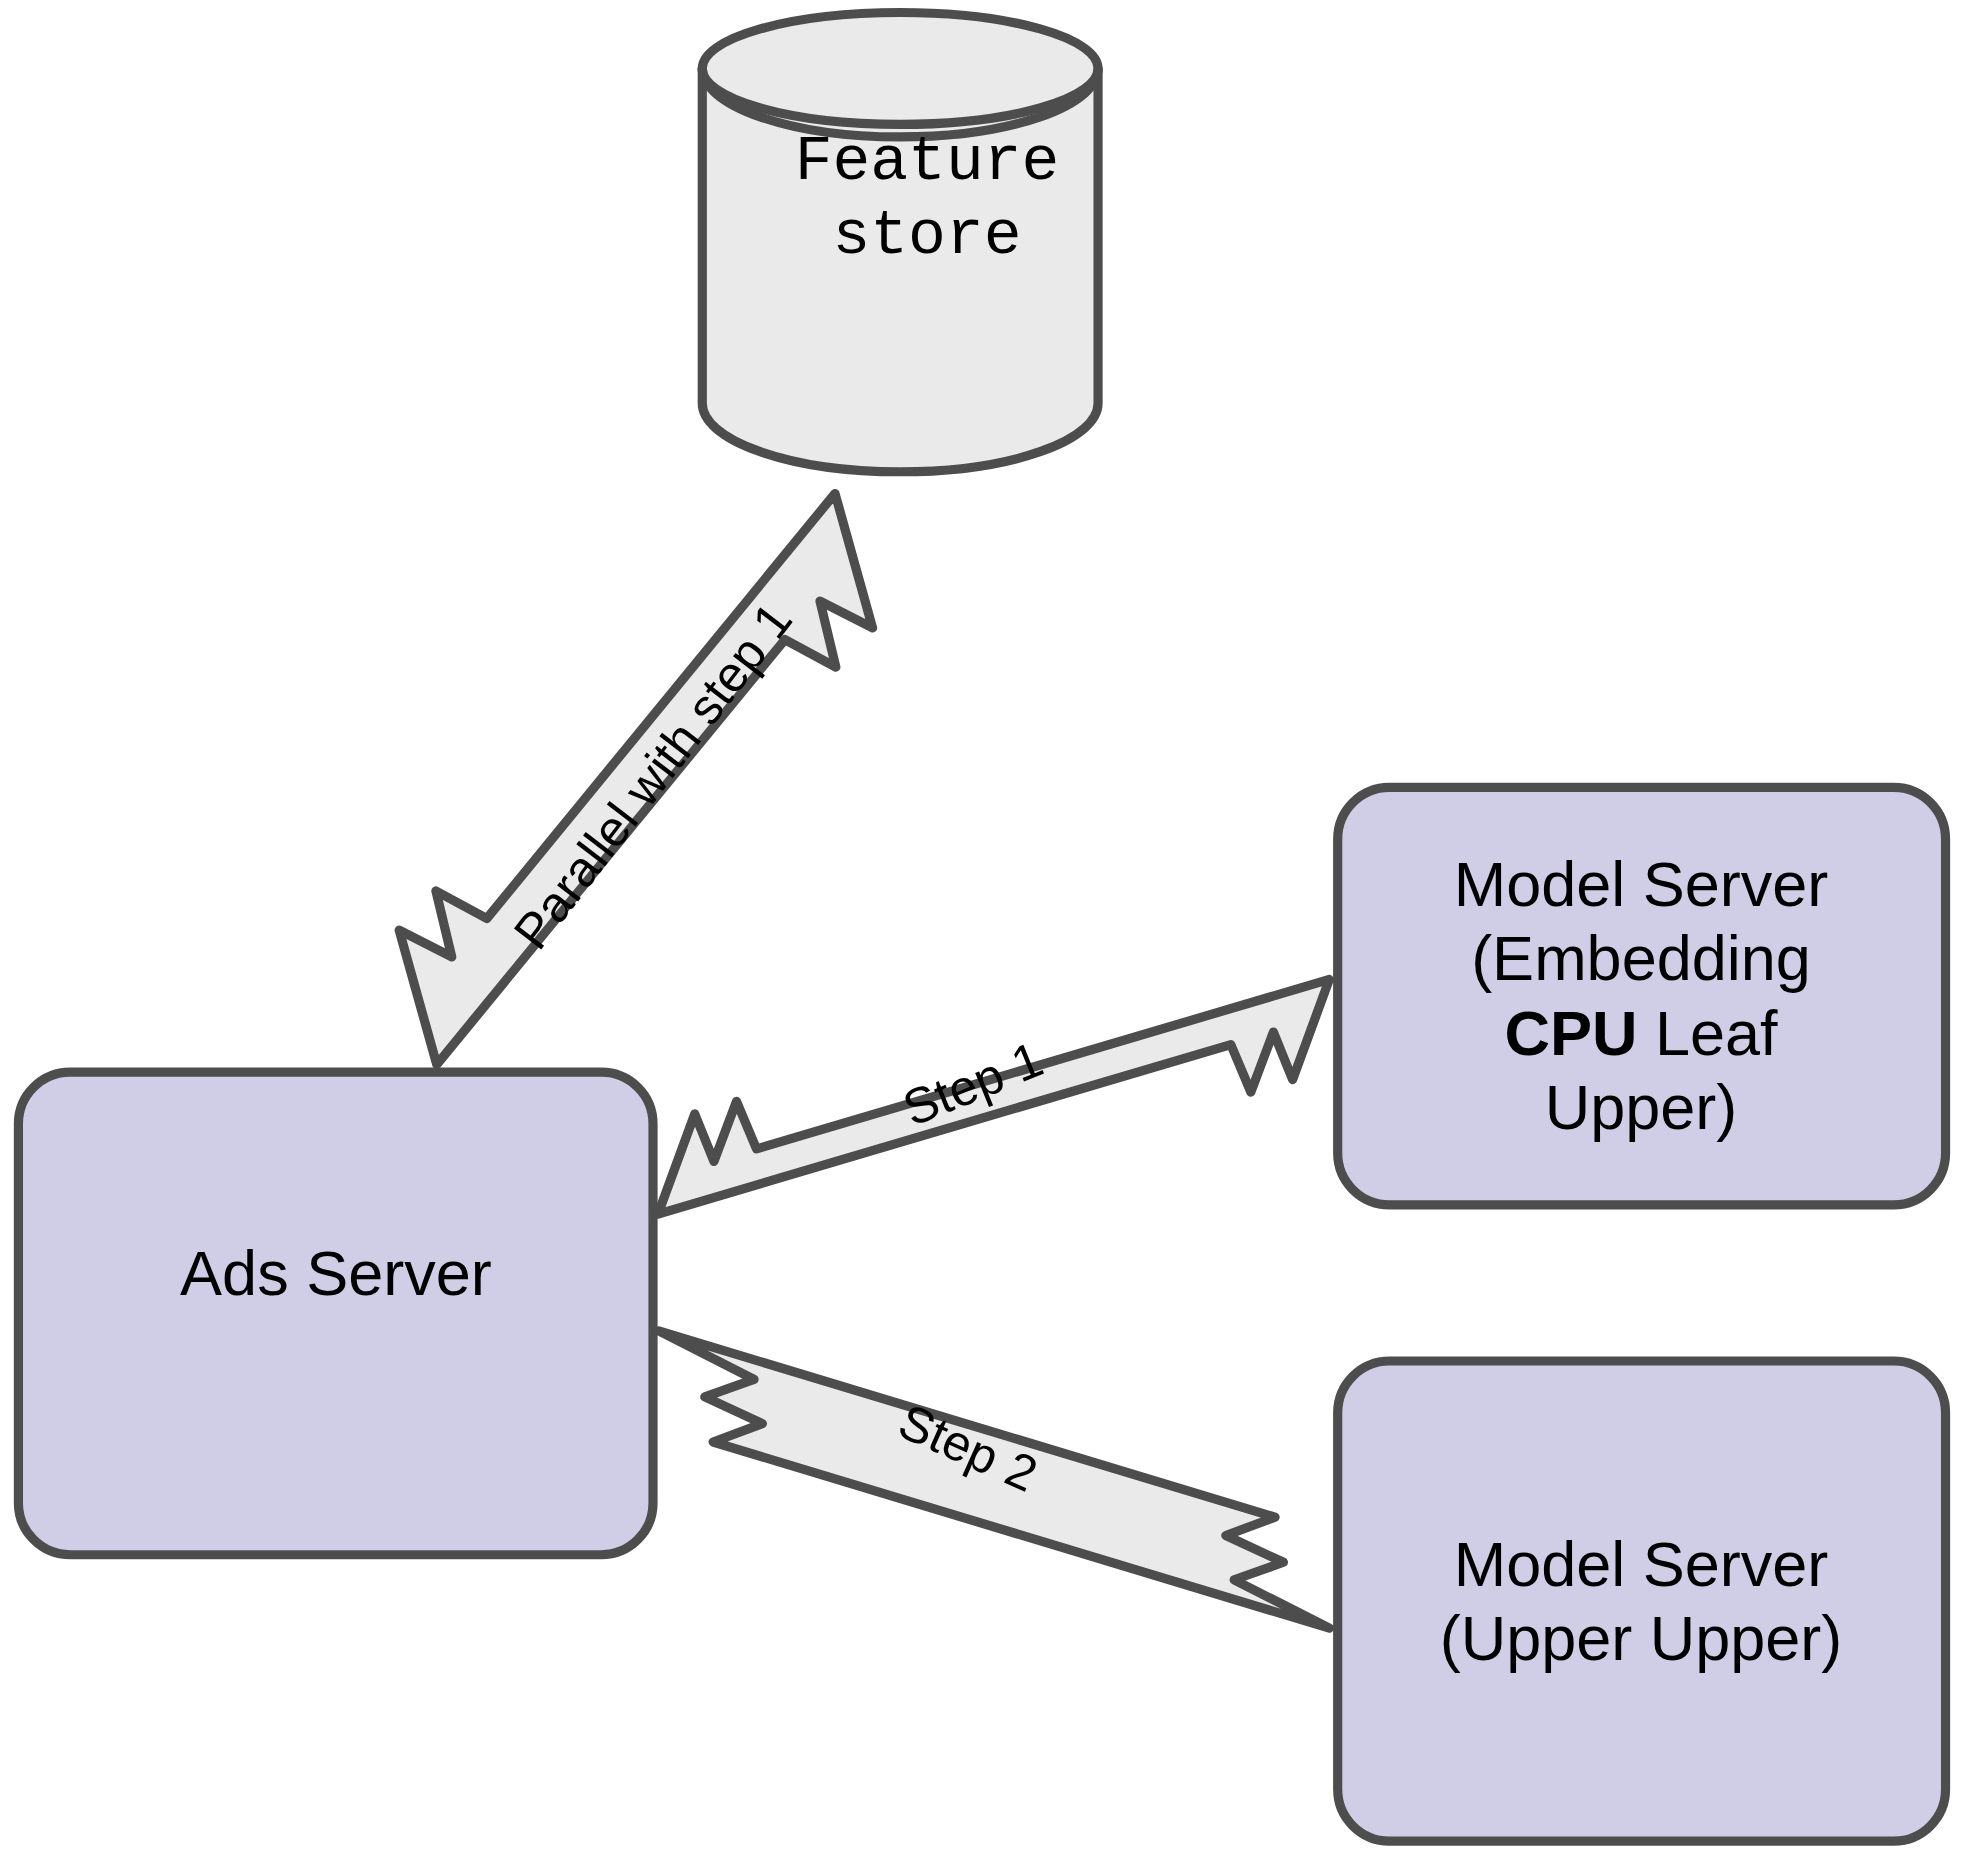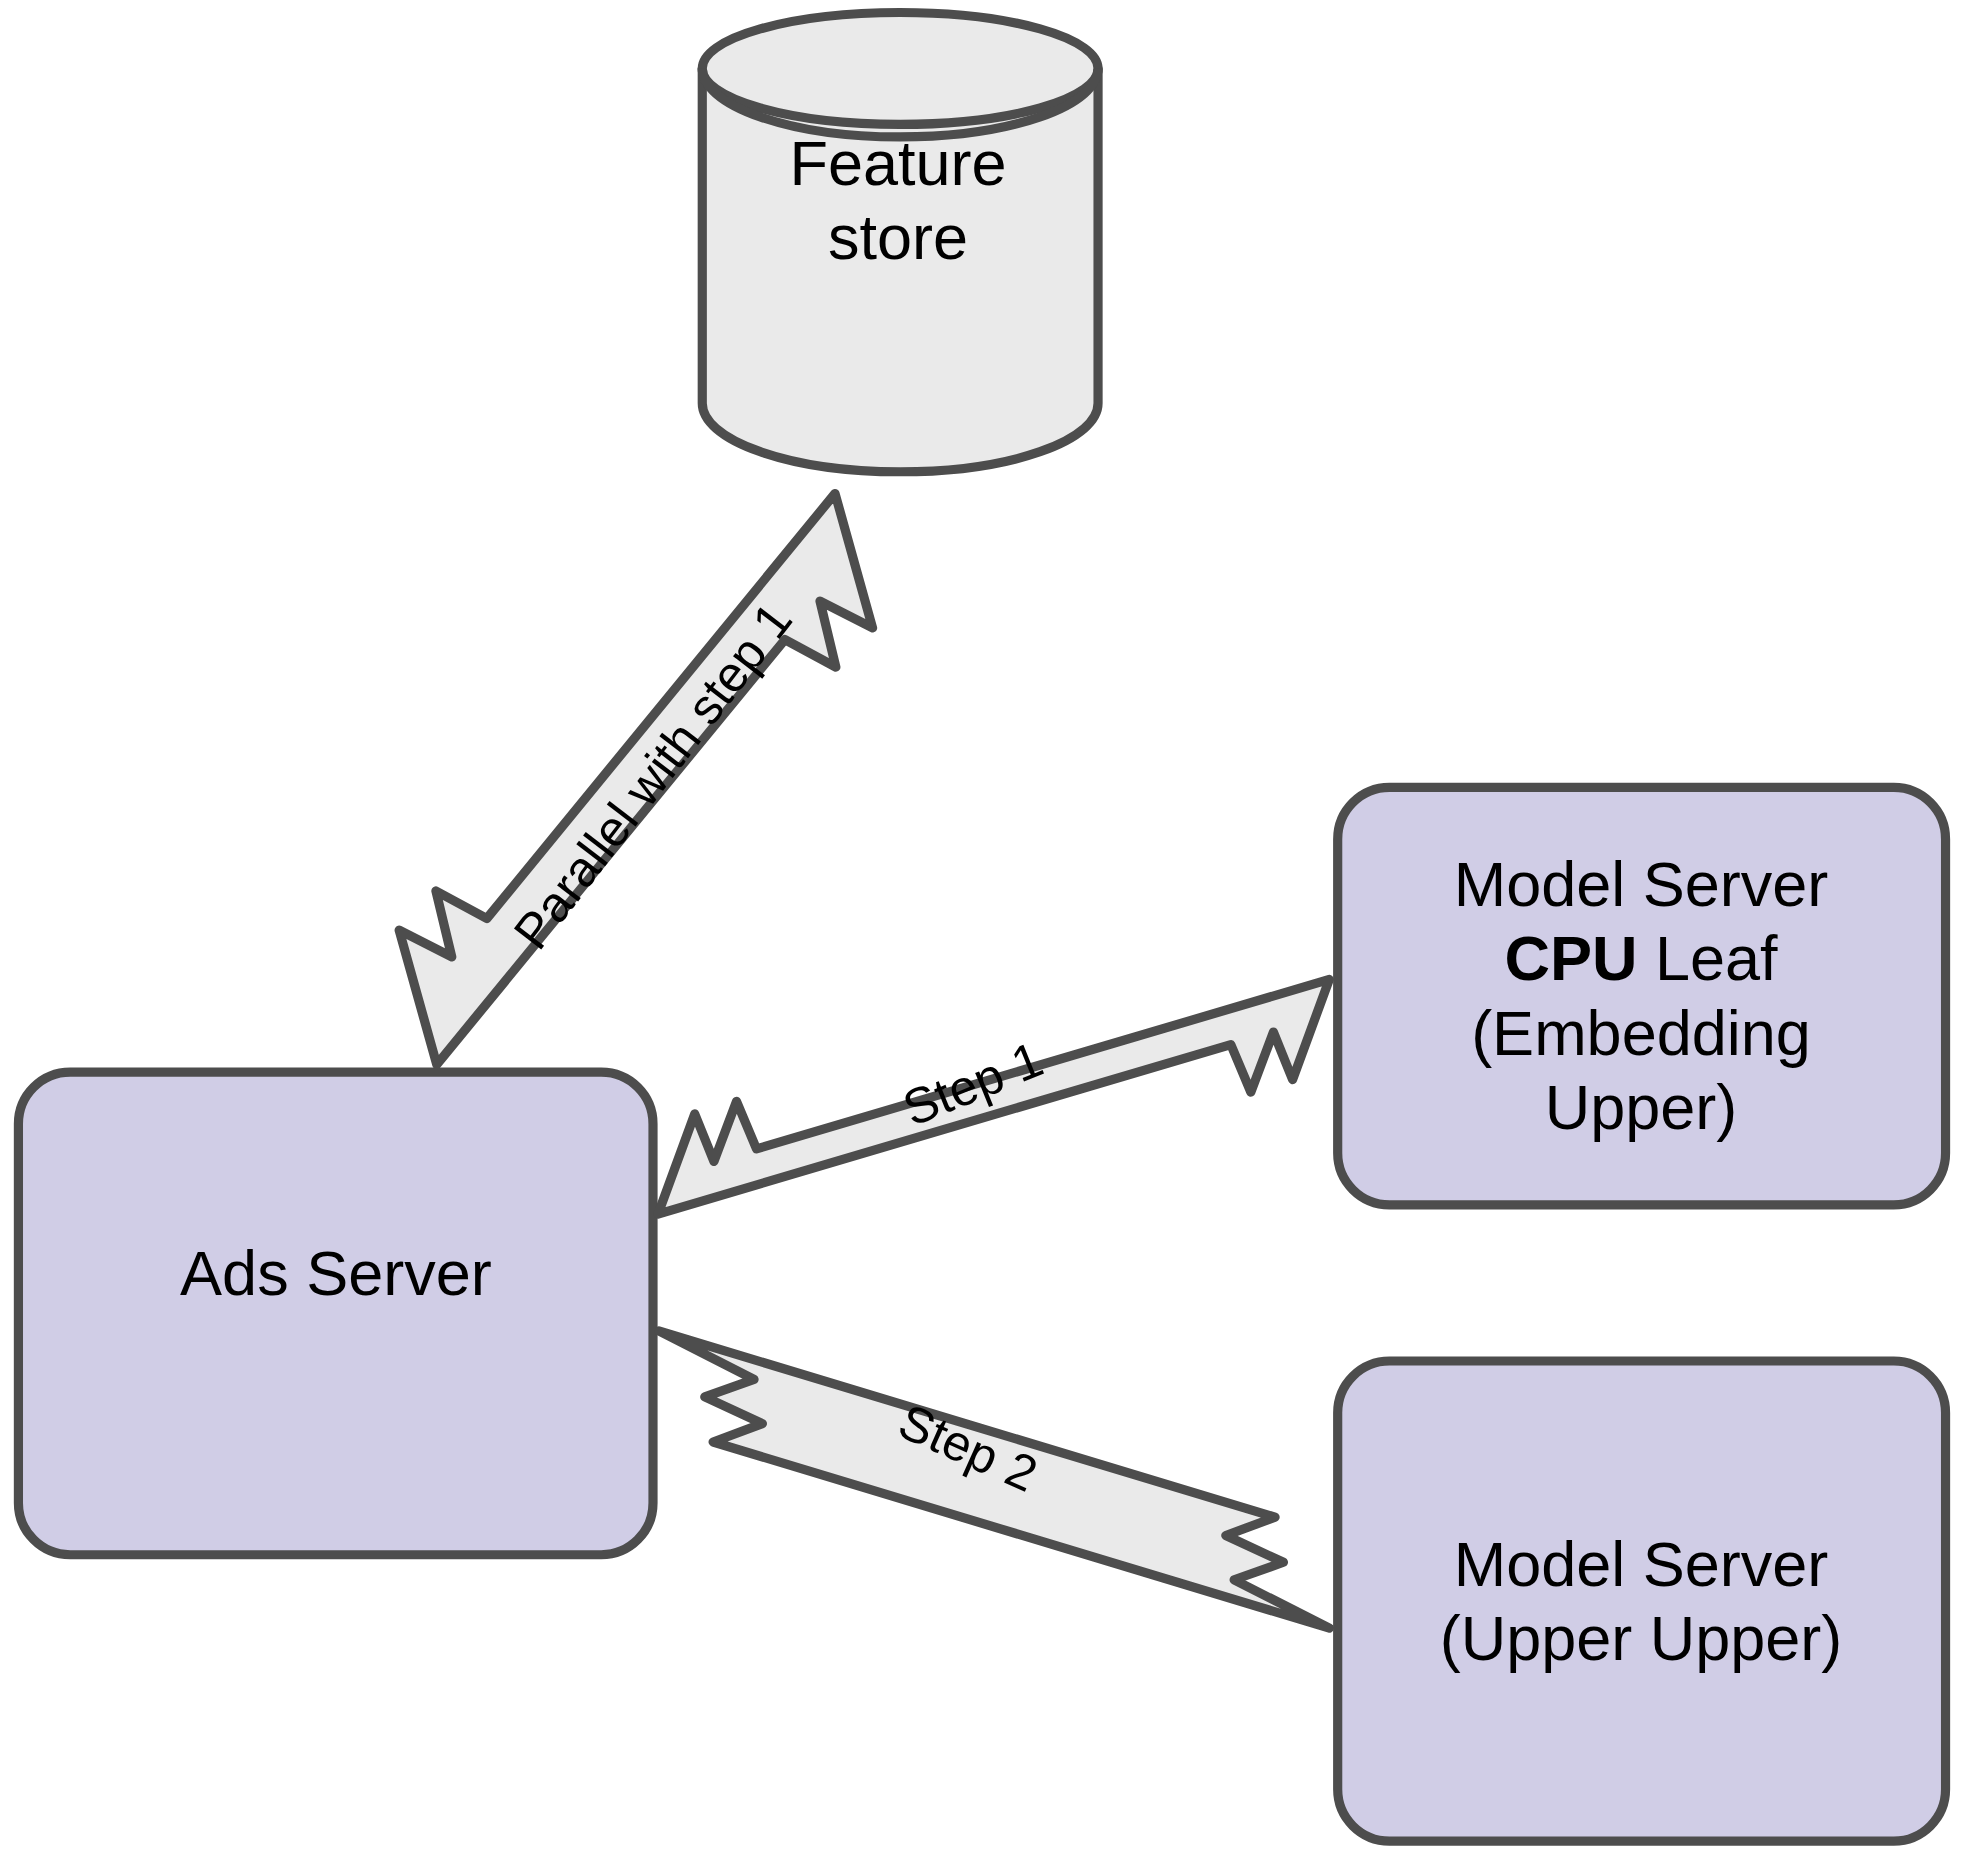--- a/index.html
+++ b/index.html
@@ -38,21 +38,21 @@
   .edge-label {
     position: absolute;
     color: #000000;
     font-family: "Liberation Sans", sans-serif;
     font-size: 50px;
     line-height: 1;
     white-space: nowrap;
     transform-origin: 50% 50%;
   }
   #label-feature-store {
-    left: 700px;  top: 125px;  width: 396px; height: 150px;
+    left: 729px;  top: 125px;  width: 396px; height: 150px; font-family: Liberation Mono, monospace;
   }
   #label-ads-server {
     left: 18.4px;   top: 1032px; width: 635px; height: 483px;
   }
   #label-cpu-leaf {
     left: 1337px; top: 787px;  width: 608px; height: 417px;
     flex-direction: column;
   }
   #label-gpu-leaf {
     left: 1337px; top: 1361px; width: 608px; height: 480px;
@@ -115,22 +115,22 @@
 
   </svg>
 
   <div class="node-label" id="label-feature-store">Feature
 store</div>
 
   <div class="node-label" id="label-ads-server">Ads Server</div>
 
   <div class="node-label" id="label-cpu-leaf">
     <span class="leaf-line">Model Server</span>
+    <span class="leaf-line">(Embedding</span>
     <span class="leaf-line"><b>CPU</b><span> Leaf</span></span>
-    <span class="leaf-line">(Embedding</span>
     <span class="leaf-line">Upper)</span>
   </div>
 
   <div class="node-label" id="label-gpu-leaf">
     <span class="leaf-line">Model Server</span>
     <span class="leaf-line">(Upper Upper)</span>
   </div>
 
   <div class="edge-label" id="label-parallel">Parallel with step 1</div>
 

